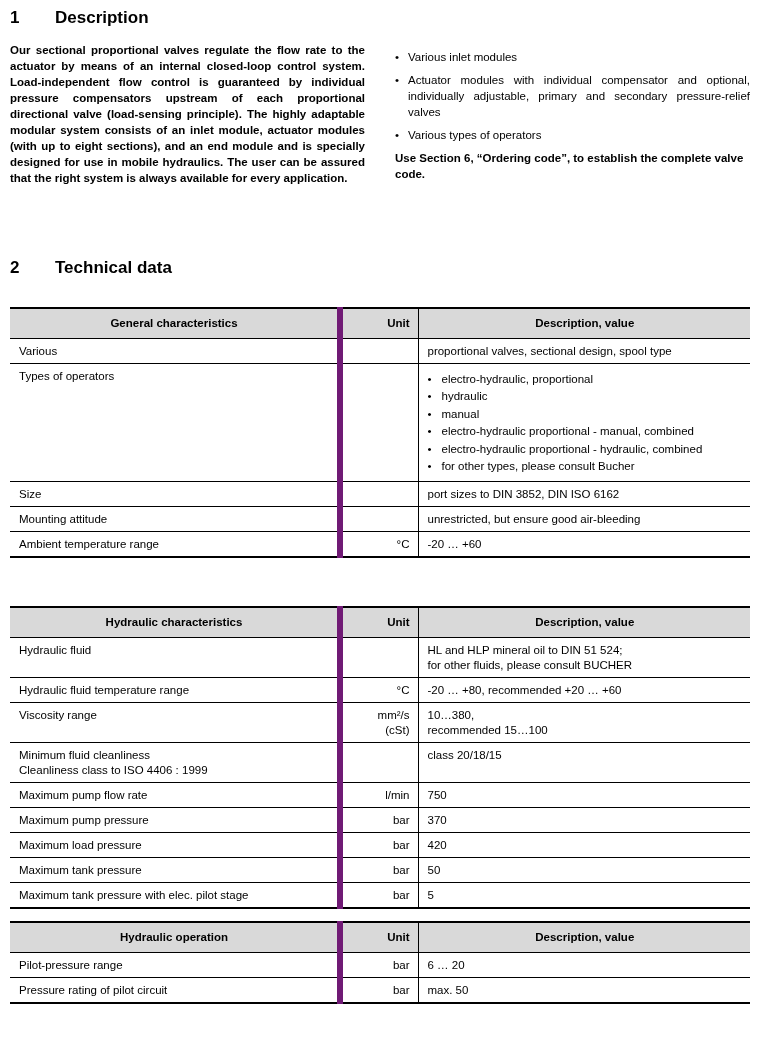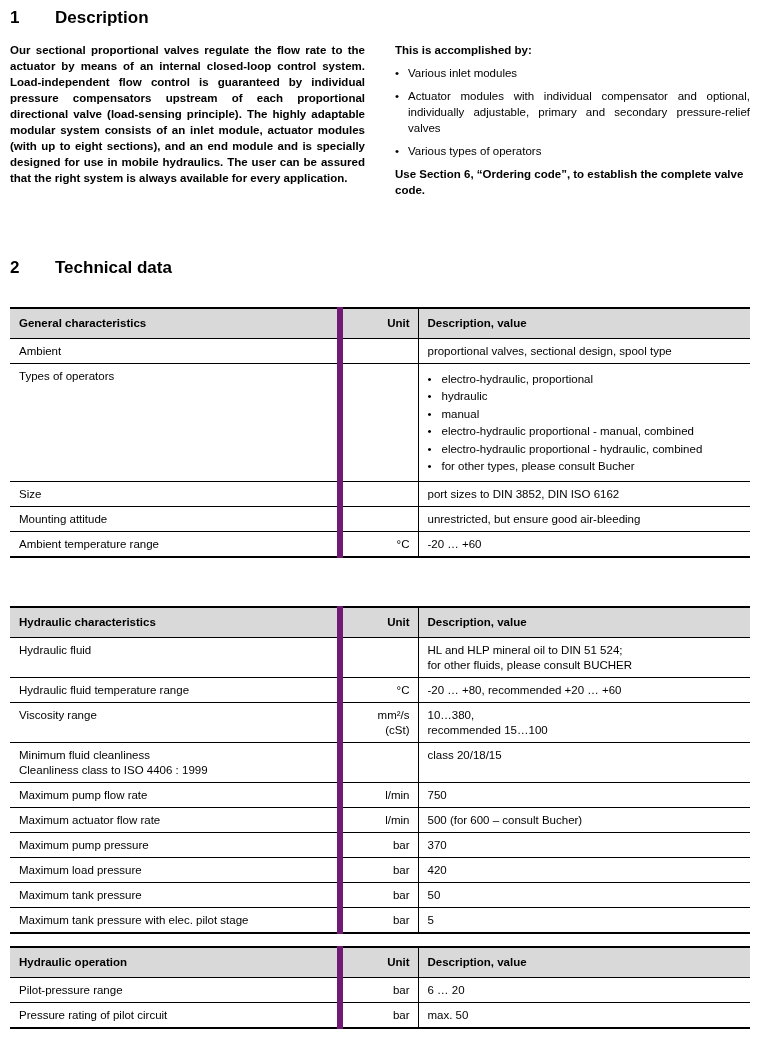--- a/index.html
+++ b/index.html
@@ -52,21 +52,21 @@
   }
   .t1 { margin-top: 29px; }
   .t2 { margin-top: 48px; }
   .t3 { margin-top: 12px; }
   col.w0 { width: 330px; }
   col.w1 { width: 78px; }
   col.w2 { width: 332px; }
   table.data-table th {
     background: #d9d9d9;
     font-weight: bold;
-    text-align: left;
+    text-align: center;
     padding: 7px 8px 7px 9px;
     border-bottom: 1px solid #000;
     vertical-align: middle;
   }
   table.data-table td {
     padding: 5px 8px 4px 9px;
     border-bottom: 1px solid #000;
     vertical-align: top;
     white-space: pre-line;
   }
@@ -88,21 +88,20 @@
   <div class="sec-heading">
     <span class="h-num">1</span>
     <span class="h-title">Description</span>
   </div>
 
   <div class="two-col">
     <div class="col col-left">
       <p>Our sectional proportional valves regulate the flow rate to the actuator by means of an internal closed-loop control system. Load-independent flow control is guaranteed by individual pressure compensators upstream of each proportional directional valve (load-sensing principle). The highly adaptable modular system consists of an inlet module, actuator modules (with up to eight sections), and an end module and is specially designed for use in mobile hydraulics. The user can be assured that the right system is always available for every application.</p>
     </div>
     <div class="col col-right">
-      <p>This is accomplished by:</p>
       <div class="bullet-row">
         <span class="bm">•</span>
         <span class="bt">Various inlet modules</span>
       </div>
       <div class="bullet-row">
         <span class="bm">•</span>
         <span class="bt">Actuator modules with individual compensator and optional, individually adjustable, primary and secondary pressure-relief valves</span>
       </div>
       <div class="bullet-row">
         <span class="bm">•</span>
@@ -125,21 +124,21 @@
       </colgroup>
   <thead>
         <tr>
           <th class="c0">General characteristics</th>
           <th class="c1">Unit</th>
           <th class="c2">Description, value</th>
         </tr>
       </thead>
       <tbody>
         <tr>
-          <td class="c0">Ambient</td>
+          <td class="c0">Various</td>
           <td class="c1"></td>
           <td class="c2">proportional valves, sectional design, spool type</td>
         </tr>
         <tr>
           <td class="c0">Types of operators</td>
           <td class="c1"></td>
           <td class="c2"><div class="tbullet">
               <span class="bm">•</span>
               <span class="bt">electro-hydraulic, proportional</span>
             </div><div class="tbullet">
@@ -214,25 +213,20 @@
 Cleanliness class to ISO 4406 : 1999</td>
           <td class="c1"></td>
           <td class="c2">class 20/18/15</td>
         </tr>
         <tr>
           <td class="c0">Maximum pump flow rate</td>
           <td class="c1">l/min</td>
           <td class="c2">750</td>
         </tr>
         <tr>
-          <td class="c0">Maximum actuator flow rate</td>
-          <td class="c1">l/min</td>
-          <td class="c2">500 (for 600 – consult Bucher)</td>
-        </tr>
-        <tr>
           <td class="c0">Maximum pump pressure</td>
           <td class="c1">bar</td>
           <td class="c2">370</td>
         </tr>
         <tr>
           <td class="c0">Maximum load pressure</td>
           <td class="c1">bar</td>
           <td class="c2">420</td>
         </tr>
         <tr>

